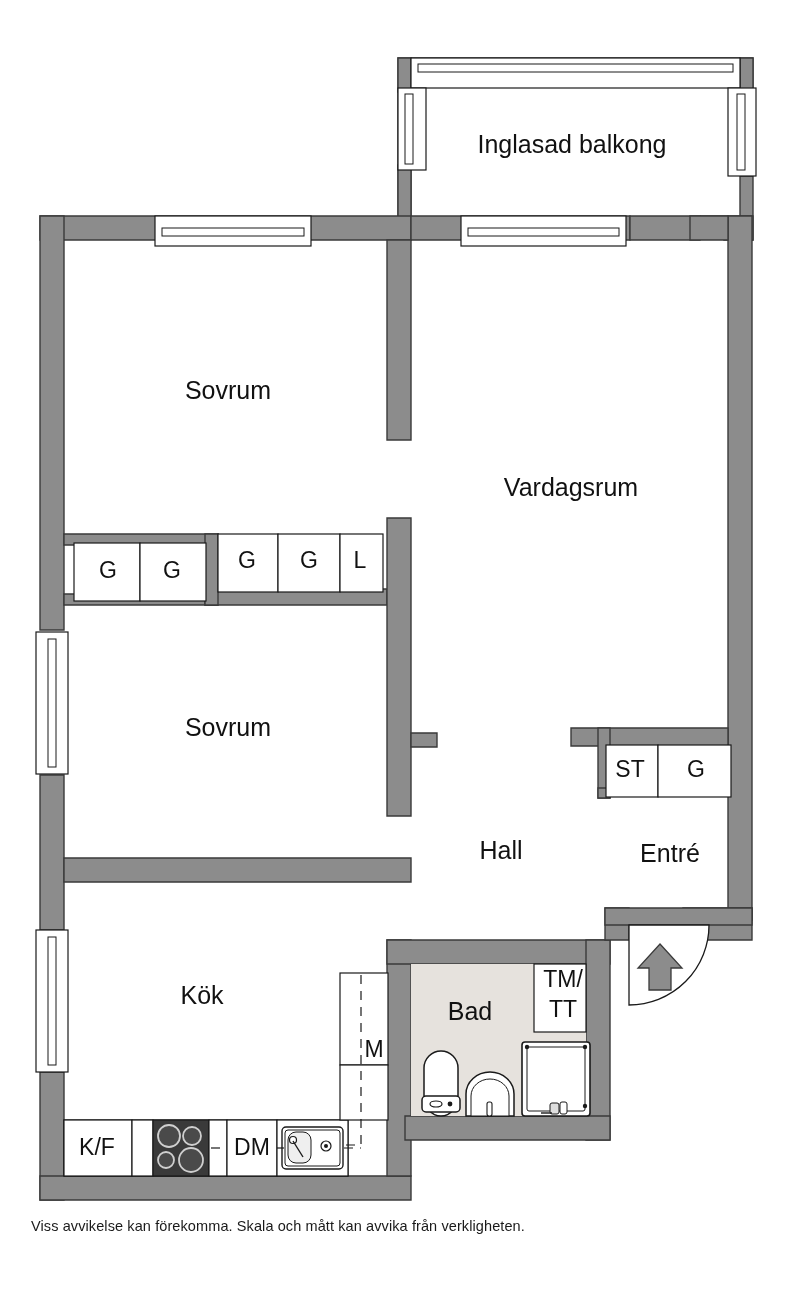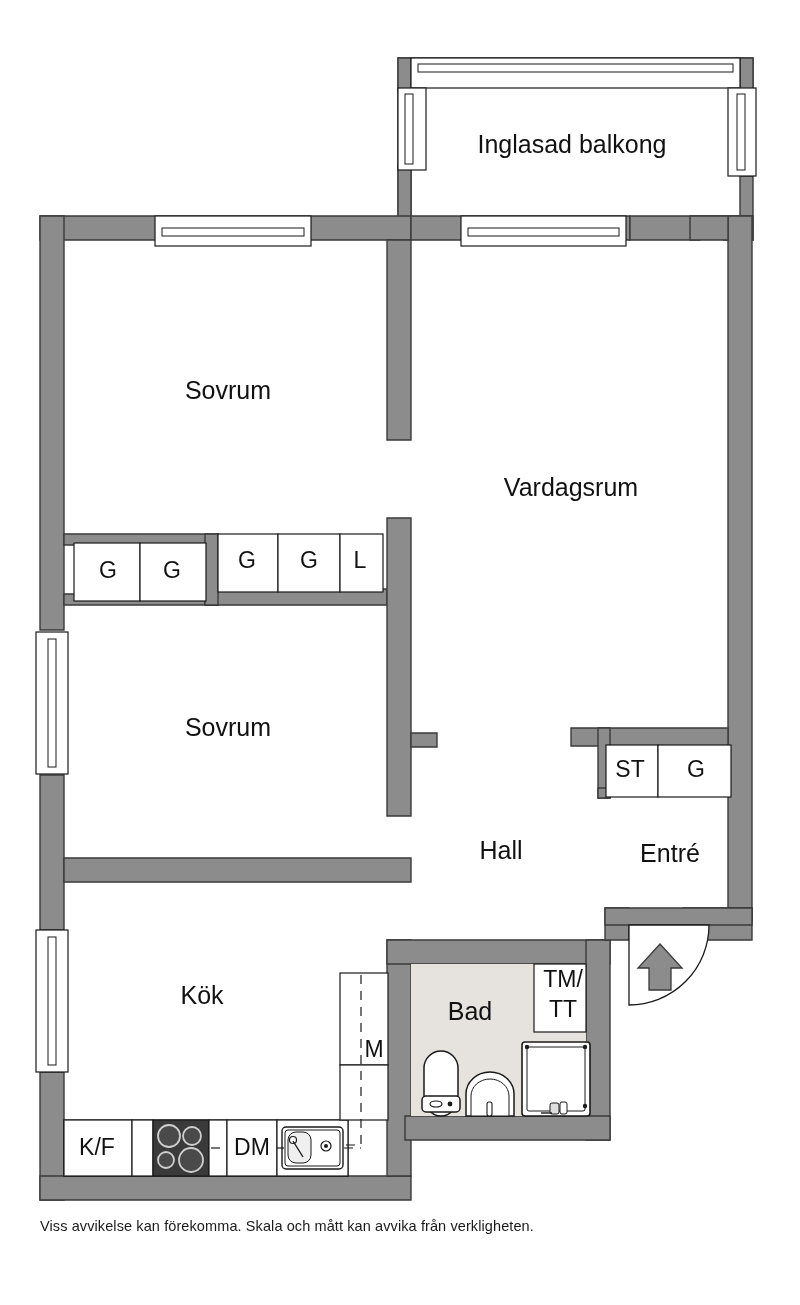--- a/index.html
+++ b/index.html
@@ -42,21 +42,21 @@
   }
   .appliance-label {
     font-family: "Liberation Sans", sans-serif;
     font-size: 23px;
     fill: #111111;
     text-anchor: middle;
     dominant-baseline: middle;
   }
   .disclaimer {
     position: absolute;
-    left: 40px;
+    left: 31px;
     top: 1218px;
     font-family: "Liberation Sans", sans-serif;
     font-size: 14.5px;
     color: #1a1a1a;
     white-space: nowrap;
     letter-spacing: 0.1px;
   }
 </style>
 </head>
 <body>

